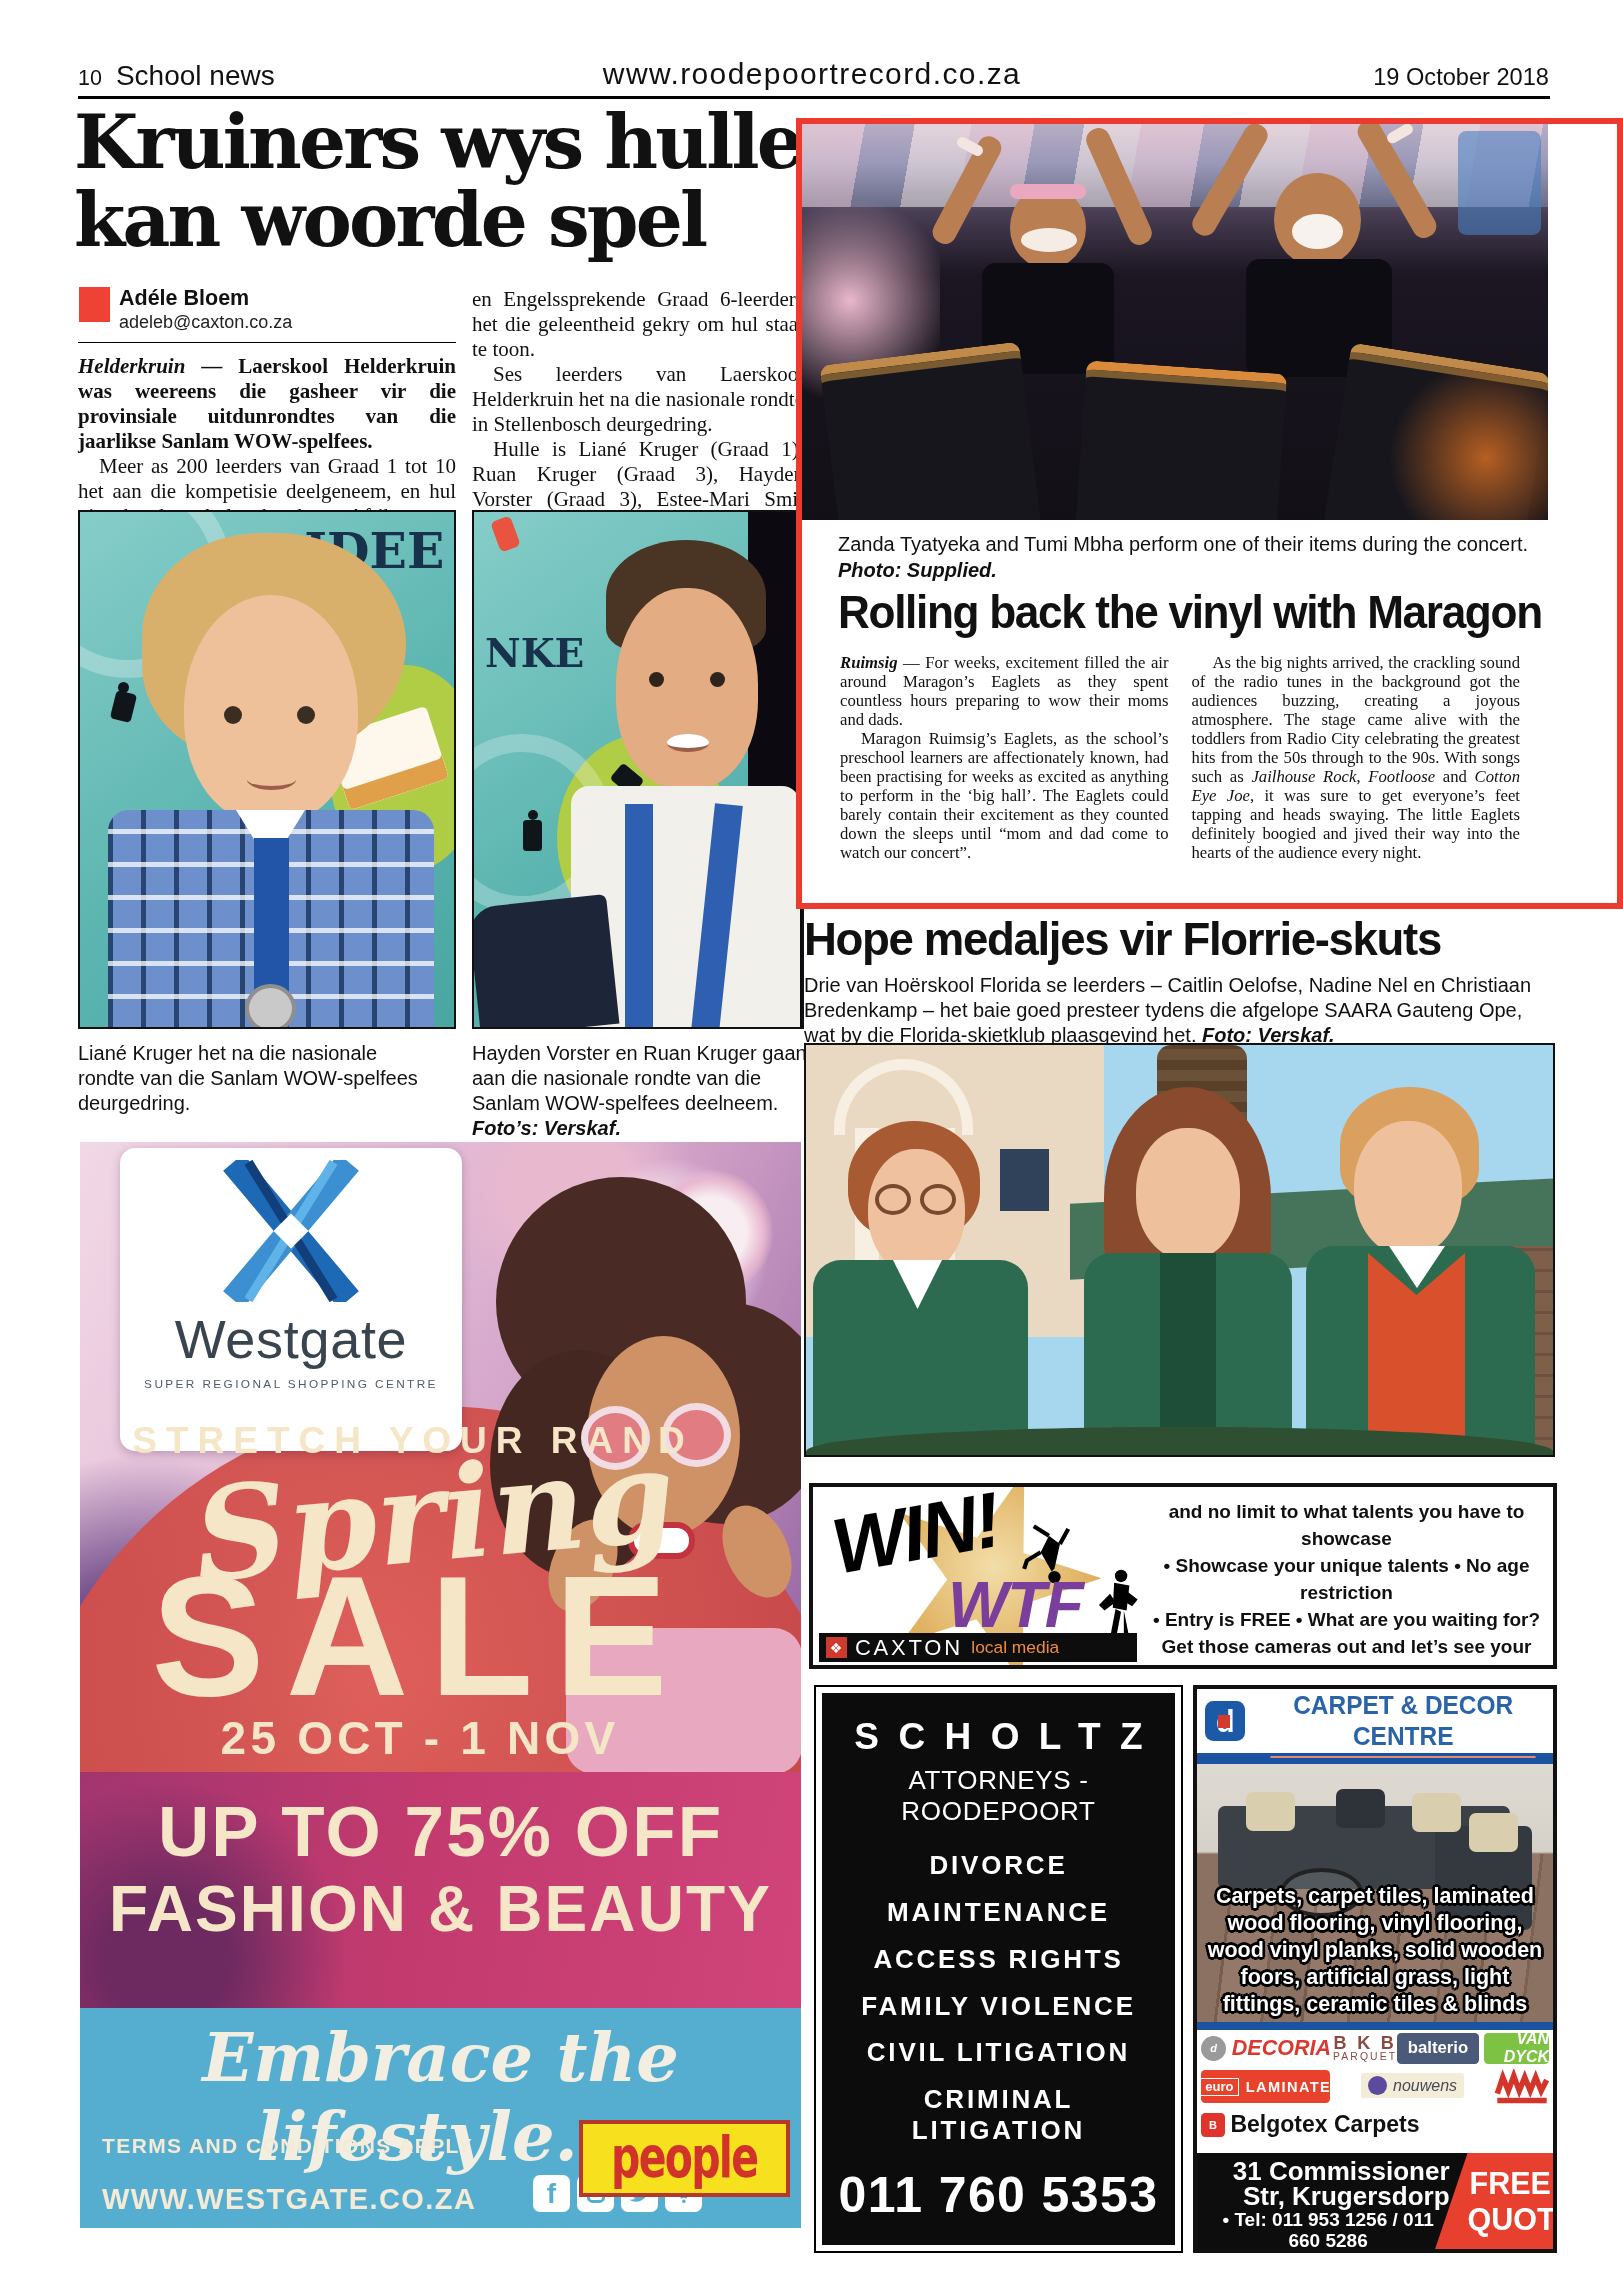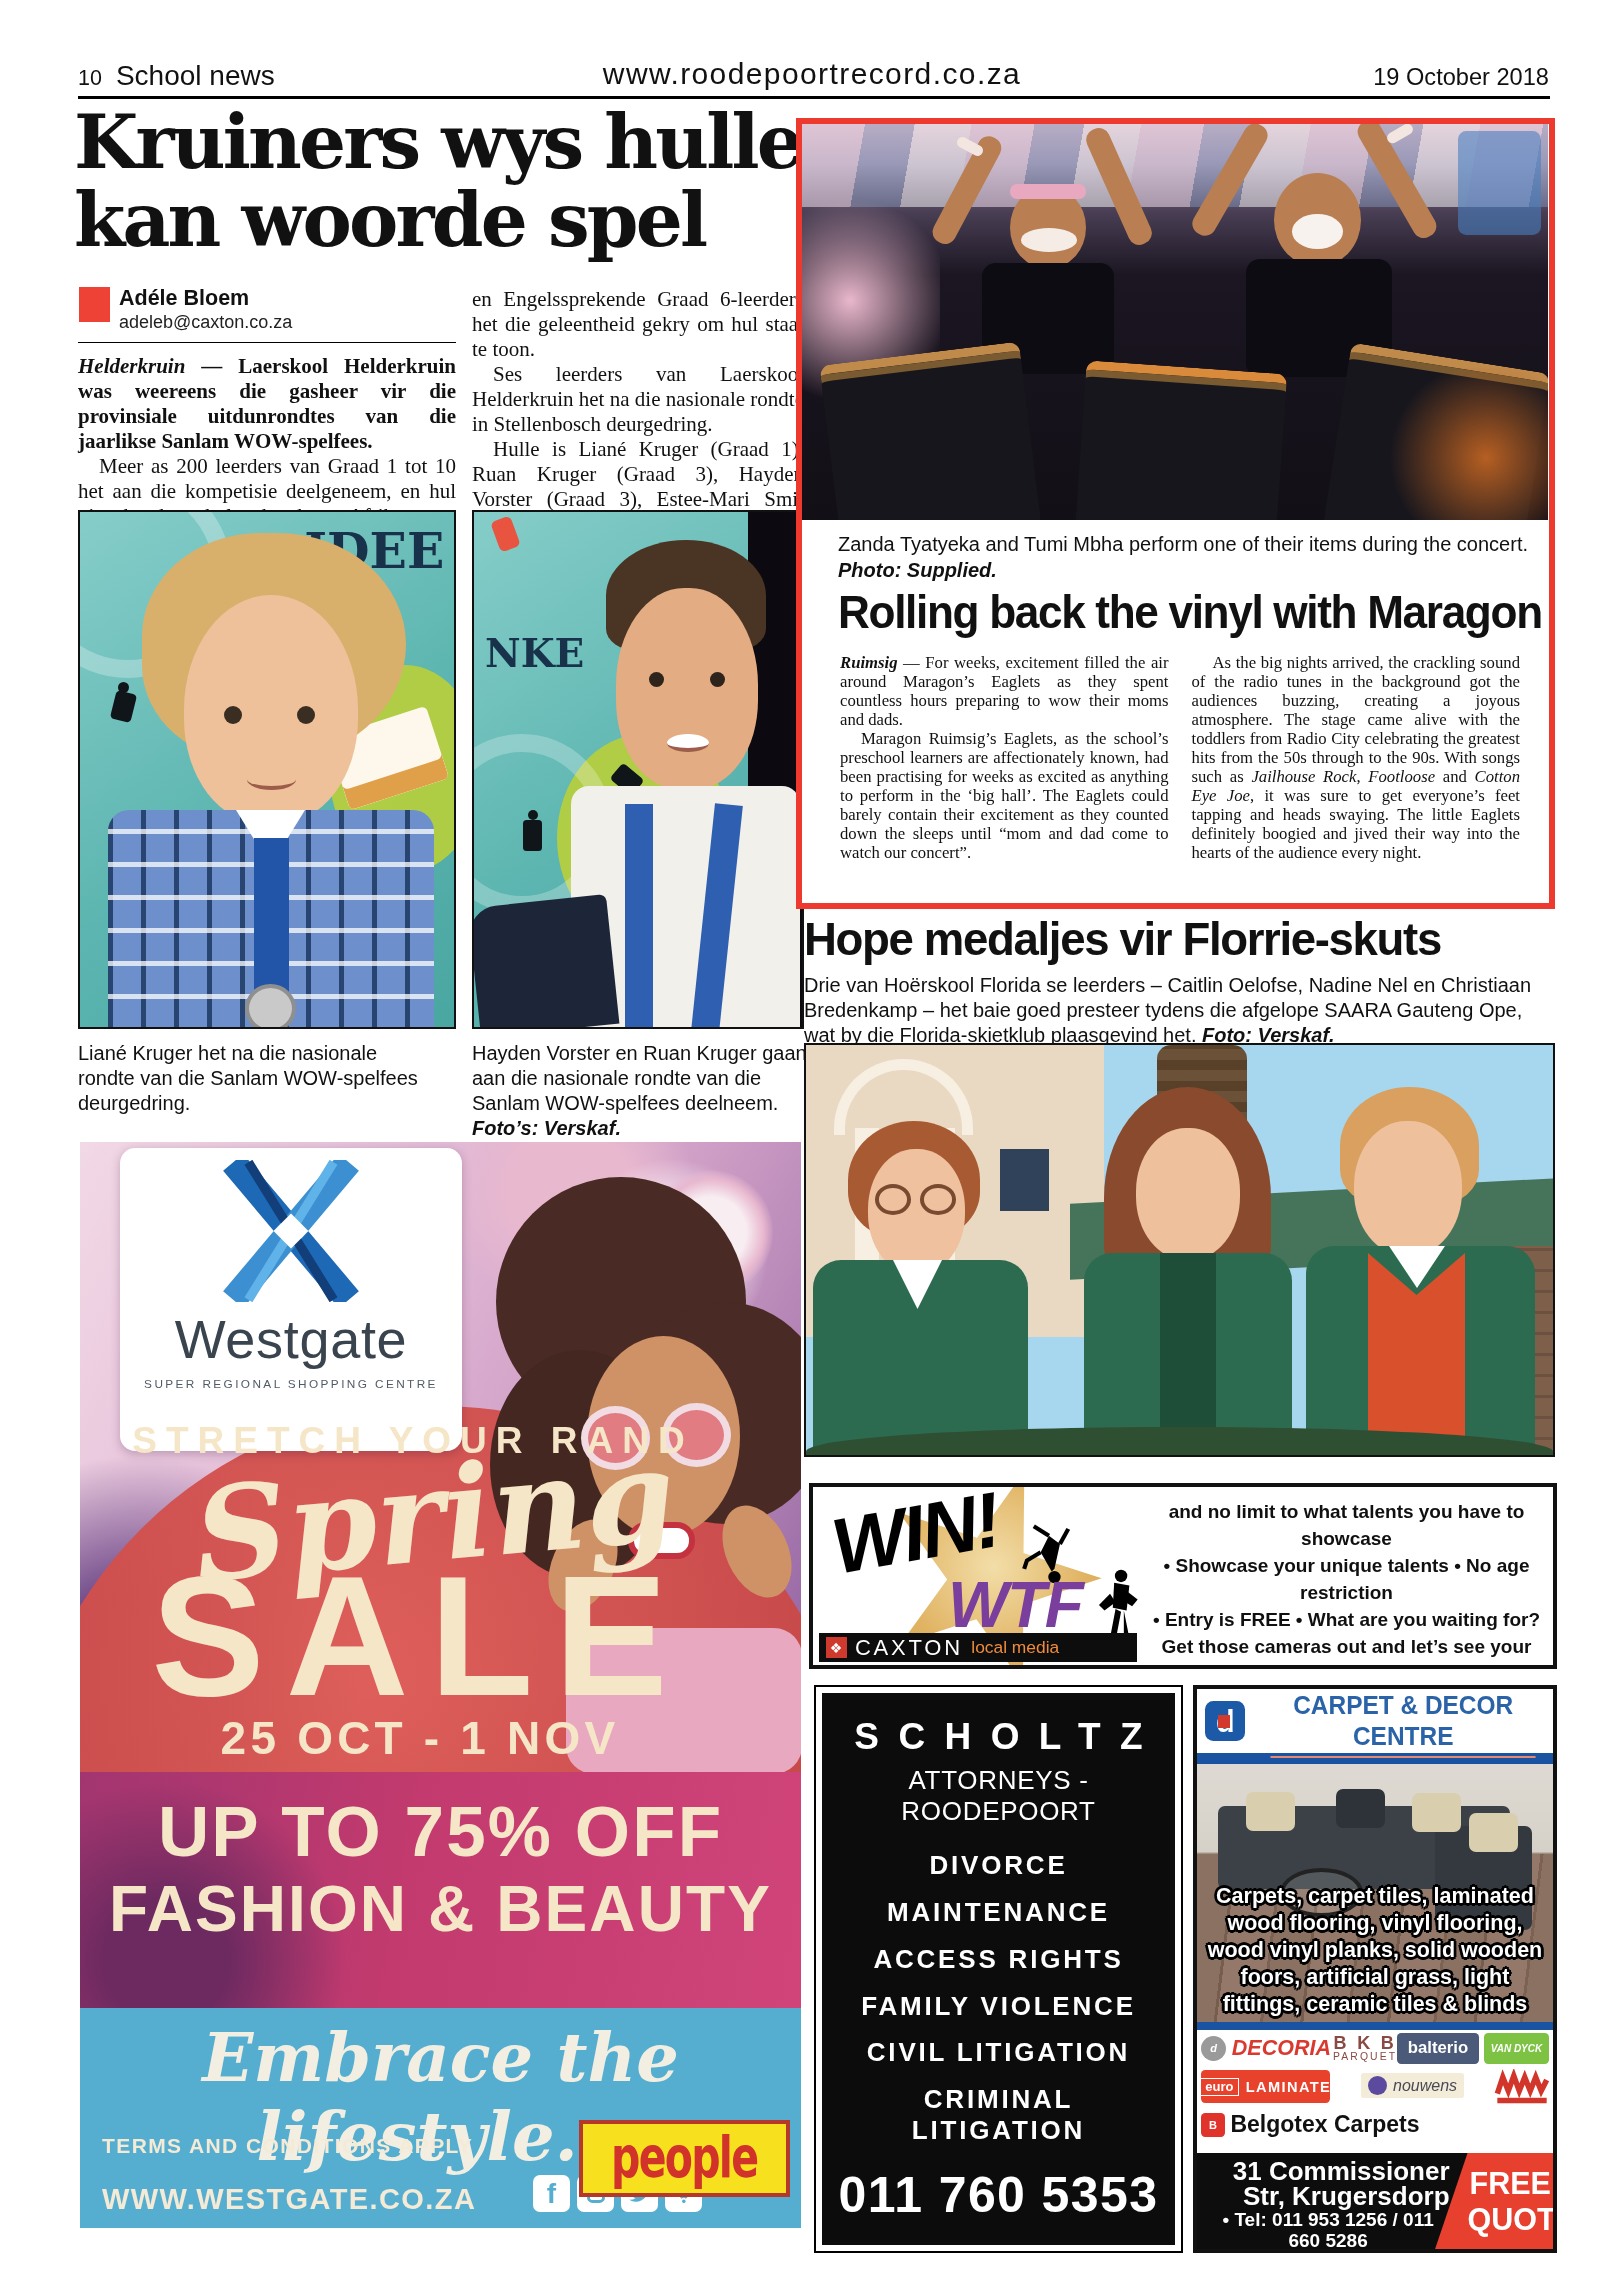--- a/index.html
+++ b/index.html
@@ -39,21 +39,21 @@
   .banner-word { position:absolute; font-family:"DejaVu Serif",serif; font-weight:bold; color:#17324a; }
   .lime-blob { position:absolute; background:#b9cf3a; border-radius:50%; opacity:.9; }
   .white-swirl { position:absolute; border:18px solid rgba(255,255,255,.55); border-radius:50%; }
   .sil { position:absolute; background:#10151a; }
   .sil-head { position:absolute; background:#10151a; border-radius:50%; }
   .cap { font-size:20px; line-height:25px; }
   .cap1 { left:78px; top:1041px; width:361px; }
   .cap2 { left:472px; top:1041px; width:344px; }
 
   
-  .mbox { left:796px; top:118px; width:759px; height:791px; border:6.2px solid #ee3a2e; background:#fff; }
+  .mbox { left:796px; top:118px; width:827px; height:791px; border:6.2px solid #ee3a2e; background:#fff; }
   .mphoto { position:absolute; left:0; top:0; width:746px; height:396px; overflow:hidden;
     background:linear-gradient(180deg,#c9a8b8 0%,#9b8aa4 10%,#4a3f55 22%,#1b1622 38%,#120f16 100%); }
   .mcap { position:absolute; left:36px; top:407px; width:694px; font-size:20px; line-height:26px; }
   .mhead { position:absolute; left:36px; top:461px; font-size:46px; font-weight:bold; letter-spacing:-1.4px;
     transform:scaleX(.96); transform-origin:left; white-space:nowrap; }
   .mcols { position:absolute; left:38px; top:529px; width:680px; display:flex; gap:23px; }
   .mcol { width:330px; font-family:"Liberation Serif",serif; font-size:16.7px; line-height:19px; text-align:justify; }
   .kid-face { position:absolute; border-radius:50%; background:#b97f52; }
   .kid-arm  { position:absolute; width:23.6px; background:#b97f52; border-radius:11px; }
   .wband { position:absolute; width:28px; height:11px; background:#f3e6e0; border-radius:5.6px; }
@@ -454,21 +454,21 @@
     <div class="cd-logos">
       <div class="brand" style="left:4.2px;top:5.6px;">
         <span style="width:25px;height:25px;border-radius:50%;background:#9a9a9a;color:#fff;display:inline-flex;align-items:center;justify-content:center;font-style:italic;font-weight:bold;">d</span>
         <span style="color:#d93a2f;font-weight:bold;font-style:italic;font-size:21.5px;">DECORIA</span>
       </div>
       <div class="brand" style="left:136px;top:4.2px;flex-direction:column;gap:0;line-height:1;">
         <span style="color:#8a4a43;font-weight:bold;font-size:18px;letter-spacing:2.8px;">B K B</span>
         <span style="color:#8a4a43;font-size:10.4px;letter-spacing:2.1px;">PARQUET</span>
       </div>
       <div class="b-box" style="position:absolute;left:200px;top:2.8px;width:82px;height:30.5px;background:#4a5a78;color:#fff;font-size:16.7px;">balterio</div>
-      <div class="b-box" style="position:absolute;left:287px;top:2.8px;width:65px;height:30.5px;background:#7dc242;color:#fff;font-size:10px;font-style:italic;text-align:right;">VAN DYCK</div>
+      <div class="b-box" style="position:absolute;left:287px;top:2.8px;width:65px;height:30.5px;background:#7dc242;color:#fff;font-size:16px;font-style:italic;text-align:right;">VAN DYCK</div>
       <div class="b-box" style="position:absolute;left:4.2px;top:40px;width:129px;height:33px;background:#e8412c;color:#fff;gap:7px;">
         <span style="border:1.4px solid #fff;padding:0.7px 4.2px;font-size:13px;">euro</span>
         <span style="font-size:14.6px;letter-spacing:1.4px;">LAMINATE</span>
       </div>
       <div class="brand" style="left:164px;top:43px;background:#f2ecd8;padding:2.8px 7px;border-radius:2.8px;">
         <span style="width:19.4px;height:19.4px;border-radius:50%;background:#5c4a9e;display:inline-block;"></span>
         <span style="color:#4a4a55;font-style:italic;font-size:16px;">nouwens</span>
       </div>
       <svg style="position:absolute;left:297px;top:39px;" width="56" height="37" viewBox="0 0 40 27">
         <path d="M2 18 L6 6 L10 16 L14 5 L18 16 L22 6 L26 16 L30 6 L34 16 L38 8" fill="none" stroke="#d2352a" stroke-width="4"></path>

